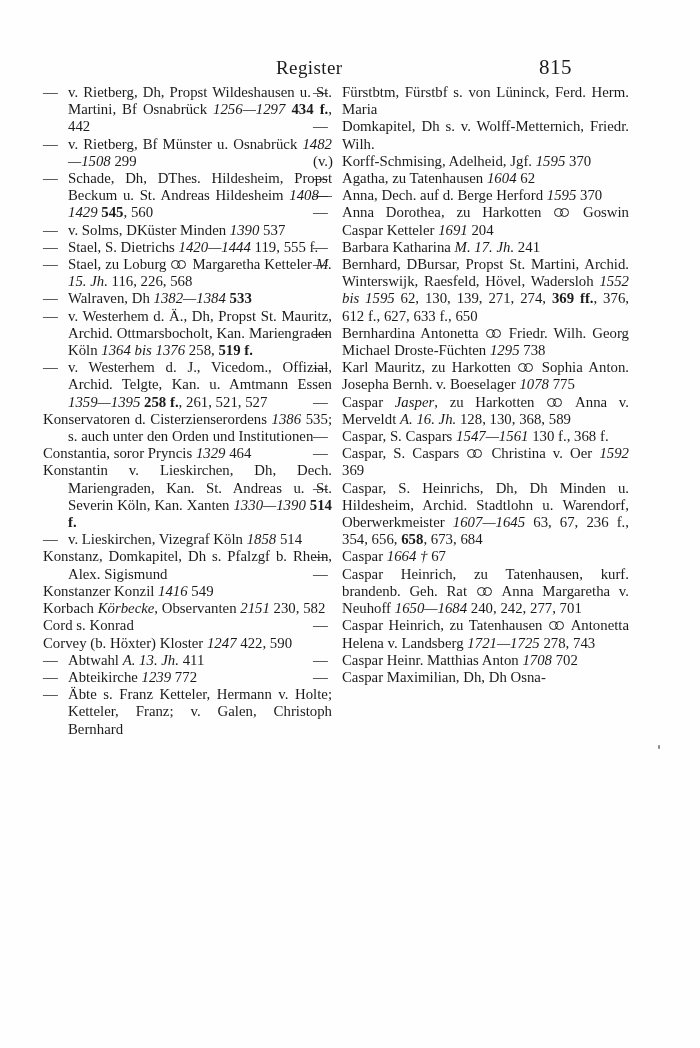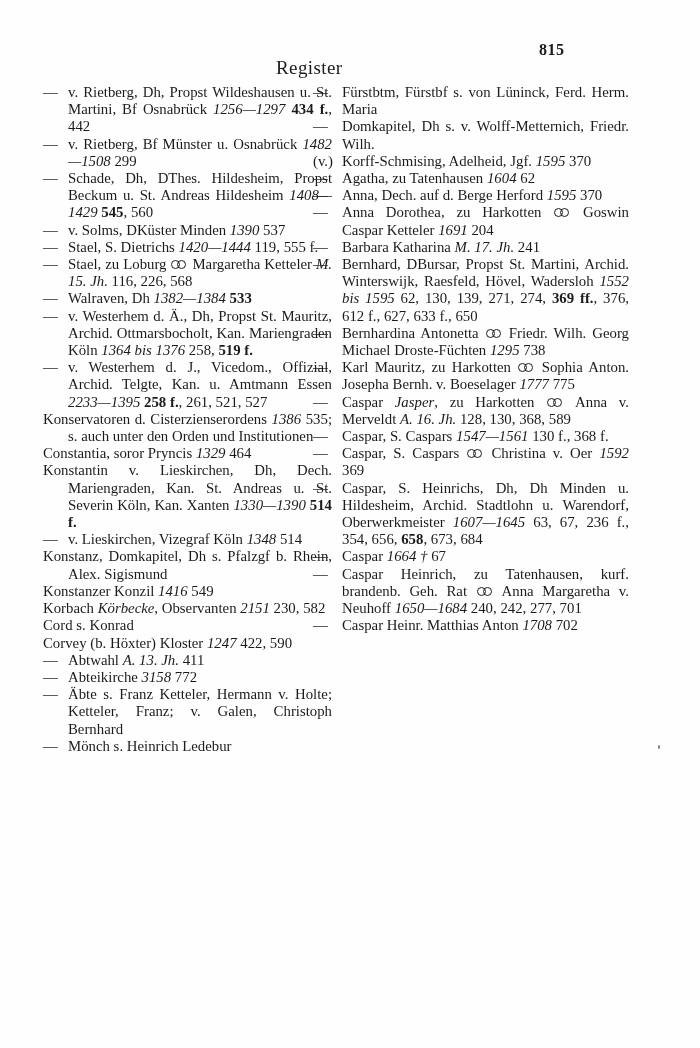--- a/index.html
+++ b/index.html
@@ -10,22 +10,22 @@
     color:#1b1b1b;
     position:relative;
     overflow:hidden;
   }
   .sheet{position:absolute;inset:0;background:#fefefe;}
   .running-title{
     position:absolute;left:276px;top:57px;
     font-size:19px;letter-spacing:.4px;
   }
   .page-number{
-    position:absolute;left:539px;top:41px;
-    font-size:16px;letter-spacing:.5px;font-weight:bold;
+    position:absolute;left:539px;top:55px;
+    font-size:21px;letter-spacing:.5px;
   }
   .col{
     position:absolute;top:84px;
     font-size:14.8px;line-height:17.2px;
     text-align:justify;text-justify:inter-word;
     hyphens:none;
   }
   .col-left{left:43px;width:289px;--indent:25px;}
   .col-right{left:313px;width:316px;--indent:29px;}
   .entry{
@@ -68,50 +68,51 @@
 
   <div class="col col-left" id="col-left">
       <p class="entry"><span class="prefix">—</span>v. Rietberg, Dh, Propst Wildeshausen u. St. Martini, Bf Osnabrück <i>1256—1297</i> <b>434 f.</b>, 442</p>
       <p class="entry"><span class="prefix">—</span>v. Rietberg, Bf Münster u. Osnabrück <i>1482—1508</i> 299</p>
       <p class="entry"><span class="prefix">—</span>Schade, Dh, DThes. Hildesheim, Propst Beckum u. St. Andreas Hildesheim <i>1408—1429</i> <b>545</b>, 560</p>
       <p class="entry"><span class="prefix">—</span>v. Solms, DKüster Minden <i>1390</i> 537</p>
       <p class="entry"><span class="prefix">—</span>Stael, S. Dietrichs <i>1420—1444</i> 119, 555 f.</p>
       <p class="entry"><span class="prefix">—</span>Stael, zu Loburg <span class="oo"></span> Margaretha Ketteler <i>M. 15. Jh.</i> 116, 226, 568</p>
       <p class="entry"><span class="prefix">—</span>Walraven, Dh <i>1382—1384</i> <b>533</b></p>
       <p class="entry"><span class="prefix">—</span>v. Westerhem d. Ä., Dh, Propst St. Mauritz, Archid. Ottmarsbocholt, Kan. Mariengraden Köln <i>1364 bis 1376</i> 258, <b>519 f.</b></p>
-      <p class="entry"><span class="prefix">—</span>v. Westerhem d. J., Vicedom., Offizial, Archid. Telgte, Kan. u. Amtmann Essen <i>2233—1395</i> <b>258 f.</b>, 261, 521, 527</p>
+      <p class="entry"><span class="prefix">—</span>v. Westerhem d. J., Vicedom., Offizial, Archid. Telgte, Kan. u. Amtmann Essen <i>1359—1395</i> <b>258 f.</b>, 261, 521, 527</p>
       <p class="entry">Konservatoren d. Cisterzienserordens <i>1386</i> 535; s. auch unter den Orden und Institutionen</p>
       <p class="entry">Constantia, soror Pryncis <i>1329</i> 464</p>
       <p class="entry">Konstantin v. Lieskirchen, Dh, Dech. Mariengraden, Kan. St. Andreas u. St. Severin Köln, Kan. Xanten <i>1330—1390</i> <b>514 f.</b></p>
-      <p class="entry"><span class="prefix">—</span>v. Lieskirchen, Vizegraf Köln <i>1348</i> 514</p>
+      <p class="entry"><span class="prefix">—</span>v. Lieskirchen, Vizegraf Köln <i>1858</i> 514</p>
       <p class="entry">Konstanz, Domkapitel, Dh s. Pfalzgf b. Rhein, Alex. Sigismund</p>
       <p class="entry">Konstanzer Konzil <i>1416</i> 549</p>
       <p class="entry">Korbach <i>Körbecke</i>, Observanten <i>2151</i> 230, 582</p>
       <p class="entry">Cord s. Konrad</p>
       <p class="entry">Corvey (b. Höxter) Kloster <i>1247</i> 422, 590</p>
       <p class="entry"><span class="prefix">—</span>Abtwahl <i>A. 13. Jh.</i> 411</p>
-      <p class="entry"><span class="prefix">—</span>Abteikirche <i>3158</i> 772</p>
+      <p class="entry"><span class="prefix">—</span>Abteikirche <i>1239</i> 772</p>
       <p class="entry"><span class="prefix">—</span>Äbte s. Franz Ketteler, Hermann v. Holte; Ketteler, Franz; v. Galen, Christoph Bernhard</p>
-      <p class="entry"><span class="prefix">—</span>Mönch s. Heinrich Ledebur</p>
     </div>
 
   <div class="col col-right" id="col-right">
       <p class="entry"><span class="prefix">—</span>Fürstbtm, Fürstbf s. von Lüninck, Ferd. Herm. Maria</p>
       <p class="entry"><span class="prefix">—</span>Domkapitel, Dh s. v. Wolff-Metternich, Friedr. Wilh.</p>
       <p class="entry"><span class="prefix">(v.)</span>Korff-Schmising, Adelheid, Jgf. <i>1595</i> 370</p>
       <p class="entry"><span class="prefix">—</span>Agatha, zu Tatenhausen <i>1604</i> 62</p>
       <p class="entry"><span class="prefix">—</span>Anna, Dech. auf d. Berge Herford <i>1595</i> 370</p>
       <p class="entry"><span class="prefix">—</span>Anna Dorothea, zu Harkotten <span class="oo"></span> Goswin Caspar Ketteler <i>1691</i> 204</p>
       <p class="entry"><span class="prefix">—</span>Barbara Katharina <i>M. 17. Jh.</i> 241</p>
       <p class="entry"><span class="prefix">—</span>Bernhard, DBursar, Propst St. Martini, Archid. Winterswijk, Raesfeld, Hövel, Wadersloh <i>1552 bis 1595</i> 62, 130, 139, 271, 274, <b>369 ff.</b>, 376, 612 f., 627, 633 f., 650</p>
       <p class="entry"><span class="prefix">—</span>Bernhardina Antonetta <span class="oo"></span> Friedr. Wilh. Georg Michael Droste-Füchten <i>1295</i> 738</p>
-      <p class="entry"><span class="prefix">—</span>Karl Mauritz, zu Harkotten <span class="oo"></span> Sophia Anton. Josepha Bernh. v. Boeselager <i>1777</i> 775</p>
+      <p class="entry"><span class="prefix">—</span>Karl Mauritz, zu Harkotten <span class="oo"></span> Sophia Anton. Josepha Bernh. v. Boeselager <i>1078</i> 775</p>
       <p class="entry"><span class="prefix">—</span>Caspar <i>Jasper</i>, zu Harkotten <span class="oo"></span> Anna v. Merveldt <i>A. 16. Jh.</i> 128, 130, 368, 589</p>
       <p class="entry"><span class="prefix">—</span>Caspar, S. Caspars <i>1547—1561</i> 130 f., 368 f.</p>
       <p class="entry"><span class="prefix">—</span>Caspar, S. Caspars <span class="oo"></span> Christina v. Oer <i>1592</i> 369</p>
       <p class="entry"><span class="prefix">—</span>Caspar, S. Heinrichs, Dh, Dh Minden u. Hildesheim, Archid. Stadtlohn u. Warendorf, Oberwerkmeister <i>1607—1645</i> 63, 67, 236 f., 354, 656, <b>658</b>, 673, 684</p>
       <p class="entry"><span class="prefix">—</span>Caspar <i>1664 †</i> 67</p>
       <p class="entry"><span class="prefix">—</span>Caspar Heinrich, zu Tatenhausen, kurf. brandenb. Geh. Rat <span class="oo"></span> Anna Margaretha v. Neuhoff <i>1650—1684</i> 240, 242, 277, 701</p>
+      <p class="entry"><span class="prefix">—</span>Caspar Heinrich, zu Tatenhausen <span class="oo"></span> Antonetta Helena v. Landsberg <i>1721—1725</i> 278, 743</p>
       <p class="entry"><span class="prefix">—</span>Caspar Heinr. Matthias Anton <i>1708</i> 702</p>
+      <p class="entry"><span class="prefix">—</span>Caspar Maximilian, Dh, Dh Osna-</p>
     </div>
 
   <div class="artifact"></div>
 </div>
 
 </body></html>

